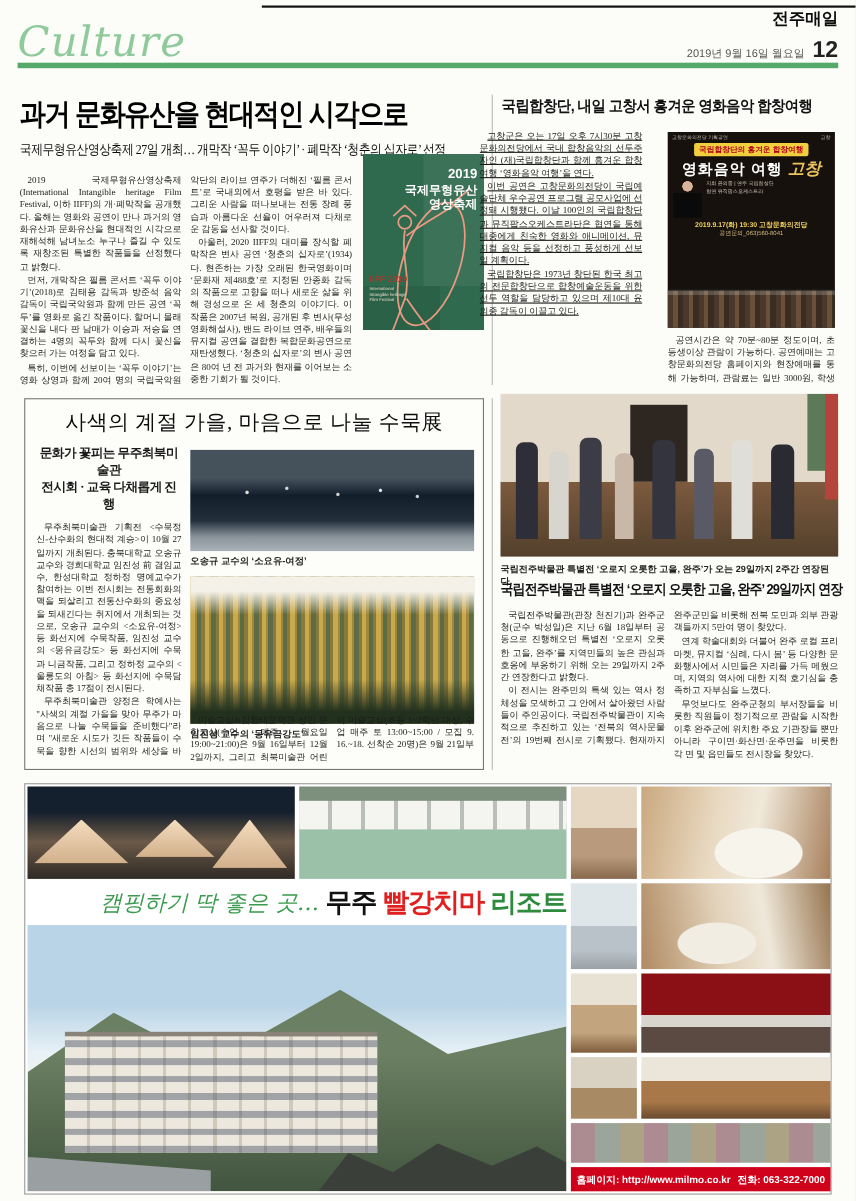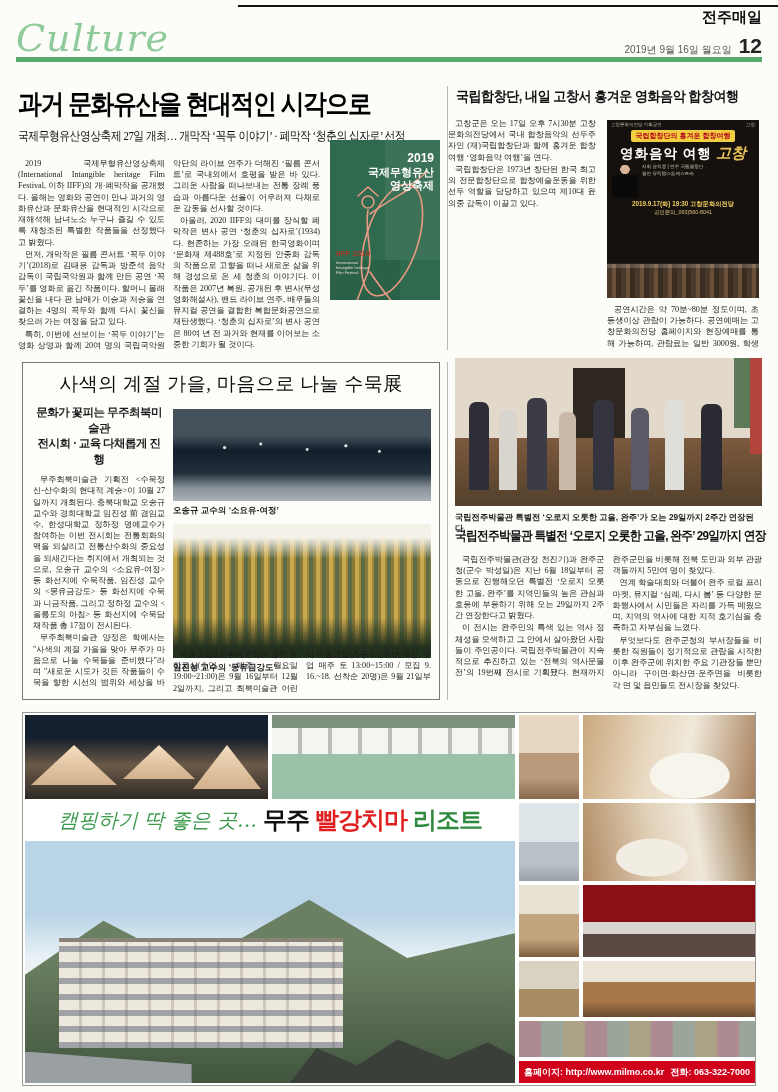--- a/index.html
+++ b/index.html
@@ -29,21 +29,21 @@
   .subhead{left:18px;top:128px;width:440px;font-family:"Liberation Serif",serif;font-size:12.5px;
            letter-spacing:-0.5px;white-space:nowrap;transform:scaleX(.86);transform-origin:left;color:#0d0d0d;}
   .mainbody{left:18px;top:158px;width:302px;height:194px;overflow:hidden;}
 
   
   .iiffposter{left:330px;top:140px;width:110px;height:160px;background:#2f6a4e;overflow:hidden;}
 
   
   .choirhead{left:455px;top:88px;width:306px;font-size:14px;font-weight:800;letter-spacing:-0.5px;
              white-space:nowrap;transform:scaleX(.93);transform-origin:left;text-align:center;}
-  .choirbody{left:448px;top:118px;width:148px;height:232px;overflow:hidden;}
+  .choirbody{left:436px;top:118px;width:148px;height:232px;overflow:hidden;text-decoration:underline;}
   .cposter{left:607px;top:120px;width:152px;height:178px;background:#16110d;overflow:hidden;
            display:flex;flex-direction:column;color:#eee;}
   .cp-top{display:flex;justify-content:space-between;padding:2px 4px;font-size:4.5px;color:#b9b4a8;}
   .cp-banner{align-self:center;background:#f2cf3e;color:#b3001b;font-size:7px;font-weight:bold;
              padding:1px 5px;border-radius:2px;margin-top:1px;}
   .cp-title{ text-align:center;margin-top:2px;font-weight:bold;}
   .cp-title .t1{font-size:13.5px;color:#fff;letter-spacing:1px;}
   .cp-title .t2{font-size:15px;color:#e8c35a;font-style:italic;font-family:"DejaVu Serif",serif;}
   .cp-mid{display:flex;padding:1px 5px;gap:4px;align-items:flex-start;}
   .conductor{width:26px;height:34px;flex:none;
@@ -122,21 +122,21 @@
   .kitchen{left:560px;top:172px;width:172px;height:72px;
      background:linear-gradient(180deg,#8a1016 0 52%,#d8d5cf 52% 68%,#5a4a42 68% 100%);}
   .smallroom4{left:496px;top:248px;width:60px;height:56px;
      background:linear-gradient(180deg,#d9d2c2 0 50%,#a88a64 50% 100%);}
   .dining{left:560px;top:248px;width:172px;height:56px;
      background:linear-gradient(180deg,#ece6da 0 38%,#a87848 38% 72%,#6a4a30 100%);}
   .market{left:496px;top:308px;width:236px;height:36px;
      background:linear-gradient(rgba(40,30,30,.25),rgba(40,30,30,.25)),
        repeating-linear-gradient(90deg,#d8b0b8 0 22px,#c2d2c2 22px 44px,#d8cfa8 44px 66px);}
   .slogan{left:2px;top:90px;width:490px;height:34px;background:#fff;display:flex;
-          align-items:center;justify-content:center;gap:6px;white-space:nowrap;}
+          align-items:center;justify-content:flex-end;gap:6px;white-space:nowrap;}
   .slog-script{font-family:"DejaVu Serif",serif;font-style:italic;font-size:20px;color:#3a9a4e;}
   .slog-b{font-size:24px;font-weight:900;letter-spacing:-1px;}
   .c-black{color:#111;} .c-red{color:#e02020;} .c-green{color:#2e8b3e;}
   .resort{left:2px;top:128px;width:490px;height:242px;
      background:linear-gradient(180deg,#b9d4e6 0 30%,#e8f1f6 48%,#f4f1ea 60%,#d8d2c4 100%);}
   .mountain{position:absolute;left:0;top:14%;width:100%;height:86%;
      clip-path:polygon(0 48%,16% 22%,34% 44%,58% 12%,78% 40%,100% 28%,100% 100%,0 100%);
      background:linear-gradient(180deg,#6b7f62 0 40%,#42553f 100%);}
   .building{position:absolute;left:7%;top:40%;width:58%;height:44%;
      background:repeating-linear-gradient(0deg, rgba(70,80,100,.45) 0 6px, rgba(0,0,0,0) 6px 16px),
@@ -203,20 +203,21 @@
       <text x="85" y="206" text-anchor="middle" font-size="4.5" fill="#ffffff">국립무형유산원</text>
     </svg>
   </div>
 
   <div class="abs vdiv" style="left:447px;top:86px;height:264px;"></div>
   <div class="abs vdiv" style="left:447px;top:362px;height:338px;"></div>
 
   <div class="abs choirhead">국립합창단, 내일 고창서 흥겨운 영화음악 합창여행</div>
   <div class="abs choirbody bodytext">
     <p>고창군은 오는 17일 오후 7시30분 고창문화의전당에서 국내 합창음악의 선두주자인 (재)국립합창단과 함께 흥겨운 합창여행 ‘영화음악 여행’을 연다.</p>
+    <p>이번 공연은 고창문화의전당이 국립예술단체 우수공연 프로그램 공모사업에 선정돼 시행됐다. 이날 100인의 국립합창단과 뮤직팝스오케스트라단은 협연을 통해 대중에게 친숙한 영화와 애니메이션, 뮤지컬 음악 등을 선정하고 풍성하게 선보일 계획이다.</p>
     <p>국립합창단은 1973년 창단된 한국 최고의 전문합창단으로 합창예술운동을 위한 선두 역할을 담당하고 있으며 제10대 윤의중 감독이 이끌고 있다.</p>
 
   </div>
 
   <div class="abs cposter">
     <div class="cp-top">
       <span>고창문화의전당 기획공연</span>
       <span>고창</span>
     </div>
     <div class="cp-banner">국립합창단의 흥겨운 합창여행</div>

